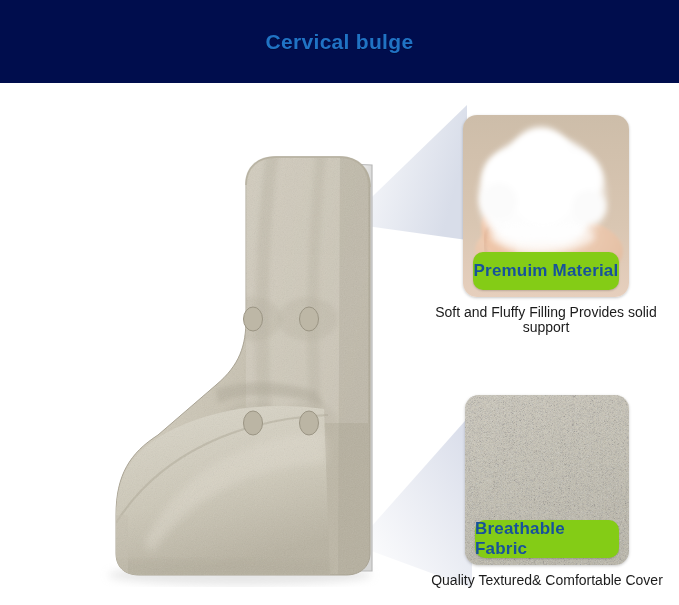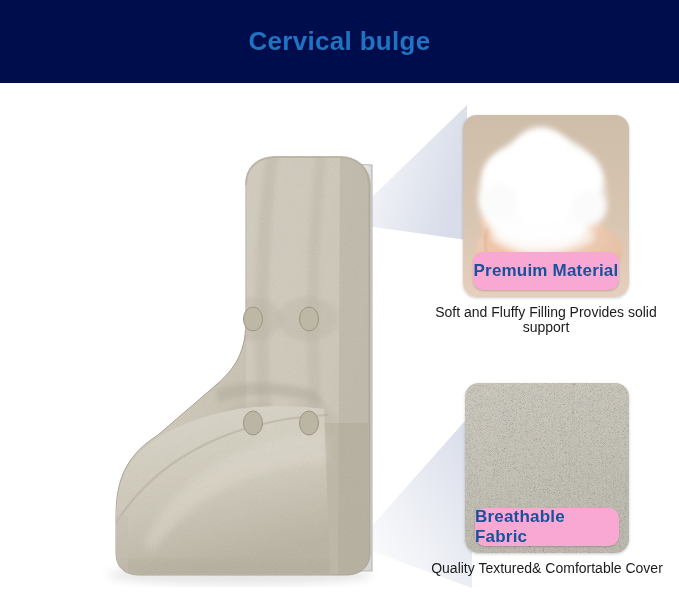--- a/index.html
+++ b/index.html
@@ -12,21 +12,21 @@
   }
   #root{position:relative;width:679px;height:605px;background:#fff;}
 
   
   .header{
     position:absolute;left:0;top:0;width:679px;height:83px;
     background:#000d4d;
     display:flex;align-items:center;justify-content:center;
   }
   .header-title{
-    font-size:26px;font-weight:bold;color:#2073c4;
+    font-size:21px;font-weight:bold;color:#2073c4;
     letter-spacing:.3px;
     text-shadow:0 1px 0 rgba(0,0,0,.25);
   }
 
   
   .stage{position:absolute;left:0;top:83px;width:679px;height:522px;background:#fff;}
 
   
   .pillow-wrap{position:absolute;left:40px;top:40px;width:370px;height:470px;}
   .pillow-svg{position:absolute;left:0;top:0;}
@@ -39,21 +39,21 @@
   .card{
     position:relative;
     border-radius:14px;
     overflow:hidden;
     box-shadow:0 1px 3px rgba(0,0,0,.22);
   }
   .card-photo{position:absolute;left:0;top:0;width:100%;height:100%;}
   .badge{
     position:absolute;left:10px;bottom:7px;
     width:calc(100% - 20px);height:38px;
-    background:#f9a8d4;
+    background:#84cc16;
     border-radius:10px;
     display:flex;align-items:center;justify-content:center;
     box-shadow:0 1px 2px rgba(0,0,0,.18);
   }
   .badge-text{
     font-size:17px;font-weight:bold;color:#17529b;letter-spacing:.2px;
   }
   .caption{
     position:absolute;left:0;width:100%;
     text-align:center;color:#1b1b1b;
@@ -258,21 +258,21 @@
         </svg>
         <div class="badge">
           <span class="badge-text">Premuim Material</span>
         </div>
       </div>
       <div class="caption" style="top:190px;left:-50px;width:266px;">
         <div>Soft and Fluffy Filling Provides solid support</div>
       </div>
     </div>
 
-    <div class="callout" style="left:465px;top:300px;width:164px;">
+    <div class="callout" style="left:465px;top:312px;width:164px;">
       <div class="card" style="width:164px;height:170px;">
         <svg class="card-photo" viewBox="0 0 164 170" preserveAspectRatio="none">
           <defs>
             <linearGradient id="fabBg" x1="0" y1="0" x2="0.3" y2="1">
               <stop offset="0" stop-color="#cfc9b9"></stop>
               <stop offset="0.5" stop-color="#c4bfae"></stop>
               <stop offset="1" stop-color="#b9b4a3"></stop>
             </linearGradient>
             <filter id="weave">
               <feTurbulence type="turbulence" baseFrequency="0.55 0.75" numOctaves="4" result="t"></feTurbulence>

